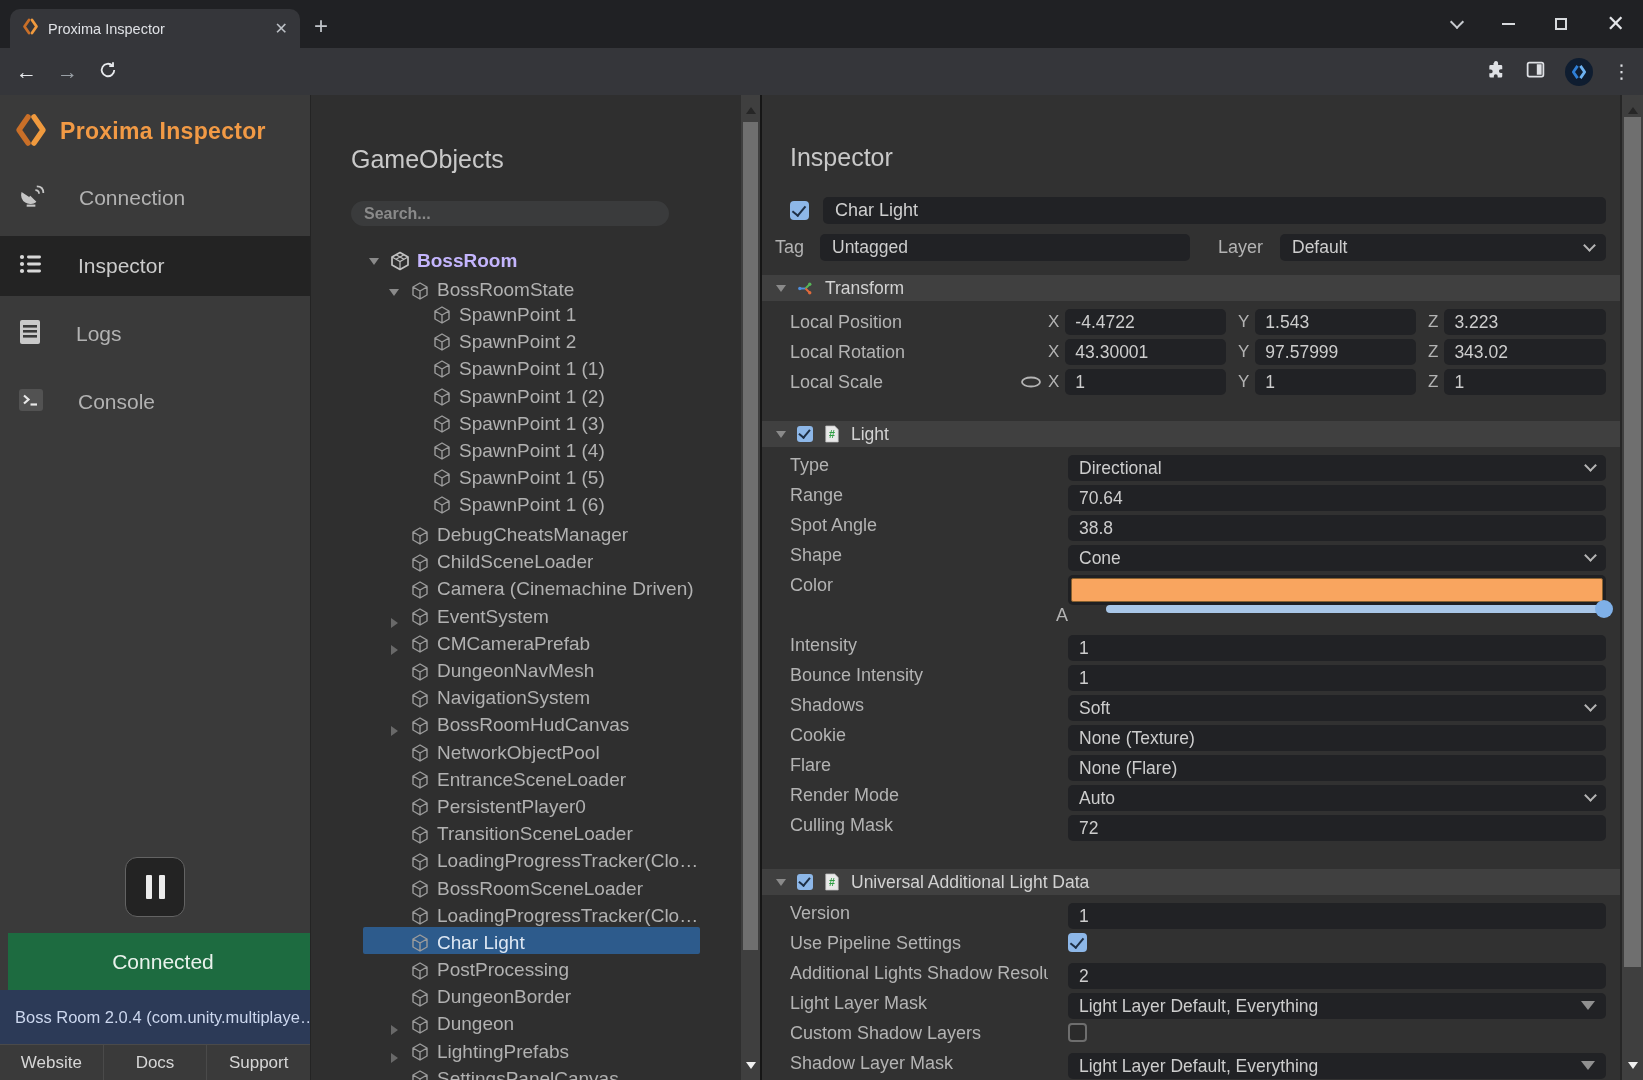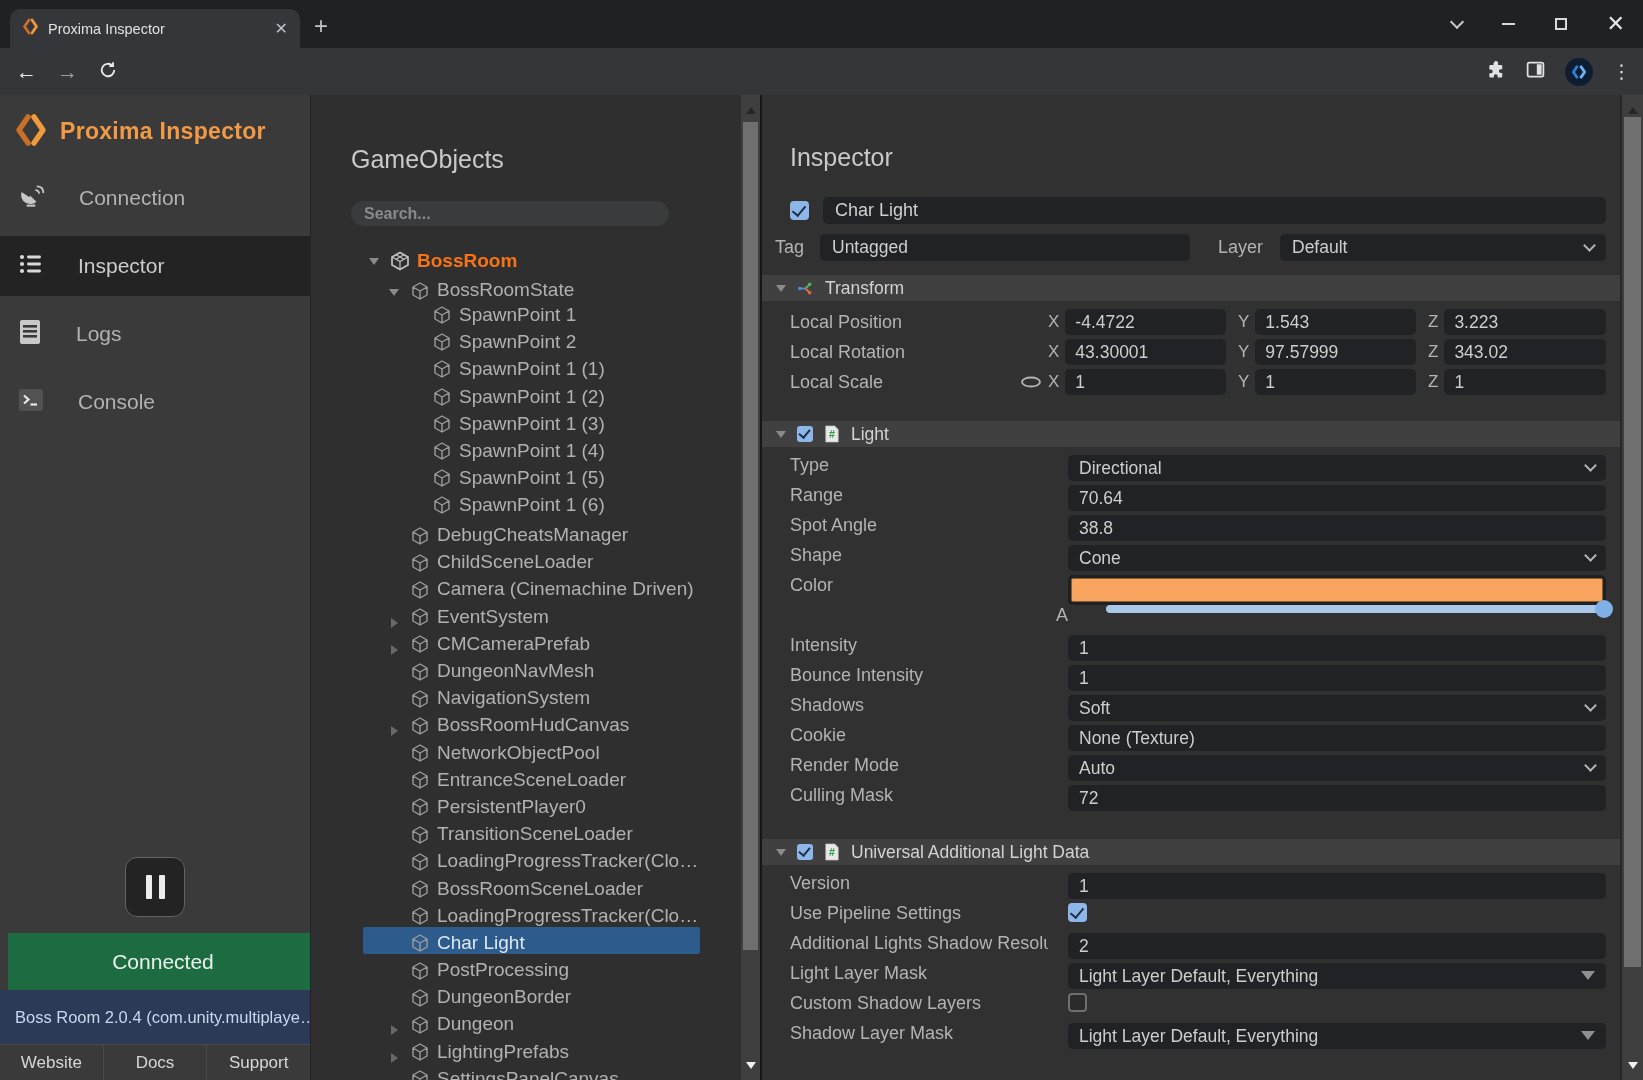--- a/index.html
+++ b/index.html
@@ -66,21 +66,21 @@
   .go-title{margin:50px 0 0 40px;font-size:25px;color:#c9c9c9;height:30px;}
   .go-search{display:block;margin:26px 0 0 40px;width:318px;height:25px;background:#3a3b3c;border:none;
     border-radius:13px;padding:0 13px;color:#b5b5b5;font-size:16px;outline:none;font-family:"Liberation Sans",sans-serif;font-weight:bold;}
   .go-search::placeholder{color:#8a8a8a;}
   .tree{margin-top:21px;}
   .tree-row{height:27.2px;display:flex;align-items:center;margin:0 41px 0 52px;color:#b1b1b1;
     font-size:19px;white-space:nowrap;}
   .tree-row.d0{padding-left:6px;}
   .tree-row.d1{padding-left:26px;align-items:flex-end;}
   .tree-row.d2{padding-left:48px;}
-  .tree-row.bold{font-weight:bold;color:#f97316;}
+  .tree-row.bold{font-weight:bold;color:#c4b5fd;}
   .tree-row.selected{background:#2d5b8c;color:#dde7f3;border-radius:2px;}
   .arrow-slot{width:20px;flex:none;display:flex;align-items:center;}
   .tri-down{width:0;height:0;border:5px solid transparent;border-top:7px solid #8a8a8a;margin-top:6px;}
   .tri-right{width:0;height:0;border:5px solid transparent;border-left:7px solid #696969;margin-left:2px;}
   .tree-icon{width:21px;height:21px;flex:none;margin-right:7px;display:flex;align-items:center;justify-content:center;}
   .tree-label{overflow:hidden;text-overflow:ellipsis;}
 
   
   .scroll-mid{position:absolute;left:741px;top:0;width:19px;height:985px;background:#3f3f3f;}
   .scroll-r{position:absolute;left:1622px;top:0;width:21px;height:985px;background:#3f3f3f;}
@@ -775,20 +775,26 @@
                 <span class="chev-d"></span>
               </span>
             </div>
             <div class="f-row">
               <span class="f-label">Cookie</span>
               <span class="f-field">
                 <span class="f-val">None (Texture)</span>
               </span>
             </div>
             <div class="f-row">
+              <span class="f-label">Flare</span>
+              <span class="f-field">
+                <span class="f-val">None (Flare)</span>
+              </span>
+            </div>
+            <div class="f-row">
               <span class="f-label">Render Mode</span>
               <span class="f-field">
                 <span class="f-val">Auto</span>
                 <span class="chev-d"></span>
               </span>
             </div>
             <div class="f-row">
               <span class="f-label">Culling Mask</span>
               <span class="f-field">
                 <span class="f-val">72</span>

